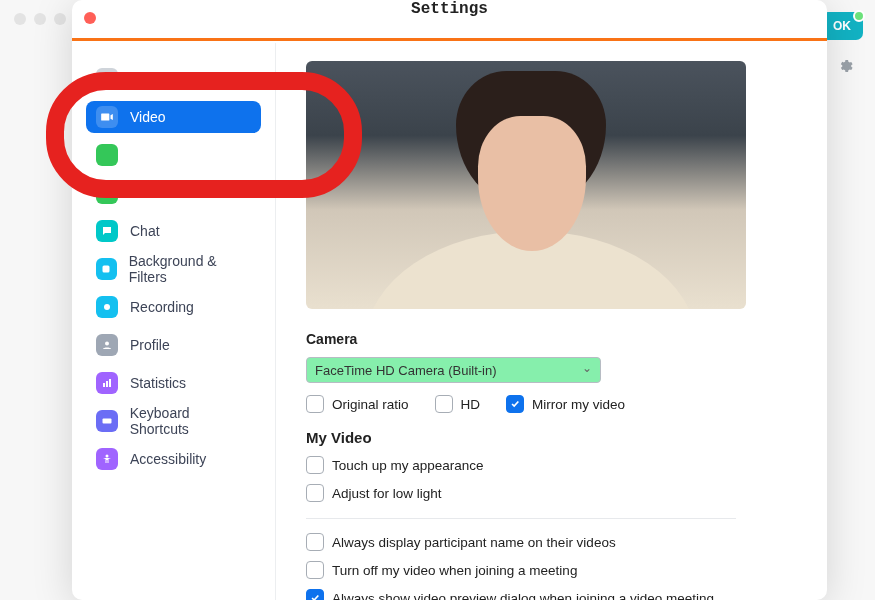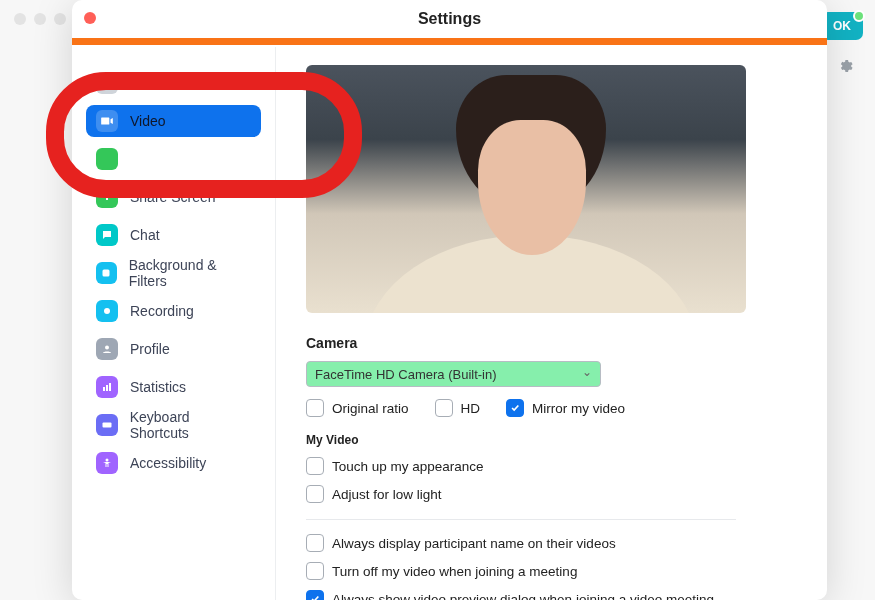--- a/index.html
+++ b/index.html
@@ -70,26 +70,26 @@
     width: 755px; height: 600px;
     background: #fff;
     box-shadow: 0 6px 40px rgba(0,0,0,0.15);
     border-radius: 10px;
     display: flex;
     flex-direction: column;
     overflow:hidden;
   }
   .modal-header {
     height: 38px;
-    border-bottom: 7px solid #f97316;
+    border-bottom: 3px solid #f97316;
     display:flex;
-    align-items:center;
     justify-content:center;
     position:relative;
     margin-bottom:2px;
+    font-family:Liberation Mono, monospace;
   }
   .modal-close {
     position:absolute; left:12px; top:12px;
     width:12px;height:12px;border-radius:50%;
     background:#ff5f57;
   }
   .modal-title {
     font-weight:700;
     font-size:16px;
   }
@@ -119,21 +119,21 @@
     font-size:14px;
   }
   .side-item .ic {
     width:22px;height:22px;border-radius:6px;
     margin-right:12px;
     display:flex;align-items:center;justify-content:center;
     color:#fff;
   }
   .side-item.sel {
     background:#0e72ed;
-    color:#0f172a;
+    color:#ffffff;
   }
   .side-item.sel .ic { background: rgba(255,255,255,0.2); }
 
   .ic-gray   { background:#cfd4da; }   
   .ic-green  { background:#34c759; }   
   .ic-teal   { background:#00c8c8; }   
   .ic-cyan   { background:#14c0f0; }   
   .ic-gray2  { background:#9ea7b4; }   
   .ic-purple { background:#a064ff; }   
   .ic-indigo { background:#6b6df5; }   
@@ -179,21 +179,21 @@
   }
   .video-preview .shoulders{
     position:absolute;
     left:60px; top:170px;
     width:330px; height:160px;
     background:#ece2cf;
     border-radius: 180px 180px 0 0 / 120px 120px 0 0;
   }
 
   .section-title { font-weight:700; margin:22px 0 10px 0; font-size:14px;}
-  .sub-title { font-weight:700; margin:16px 0 10px 0; font-size:12px;}
+  .sub-title { font-weight:700; margin:16px 0 10px 0; font-size:15px;}
 
   .camera-select {
     width: 263px;
     height: 24px;
     border:1px solid #b7bcc4;
     border-radius:4px;
     padding: 0 22px 0 8px;
     font-size:13px;
     background:#86efac;
     display:flex; align-items:center;

